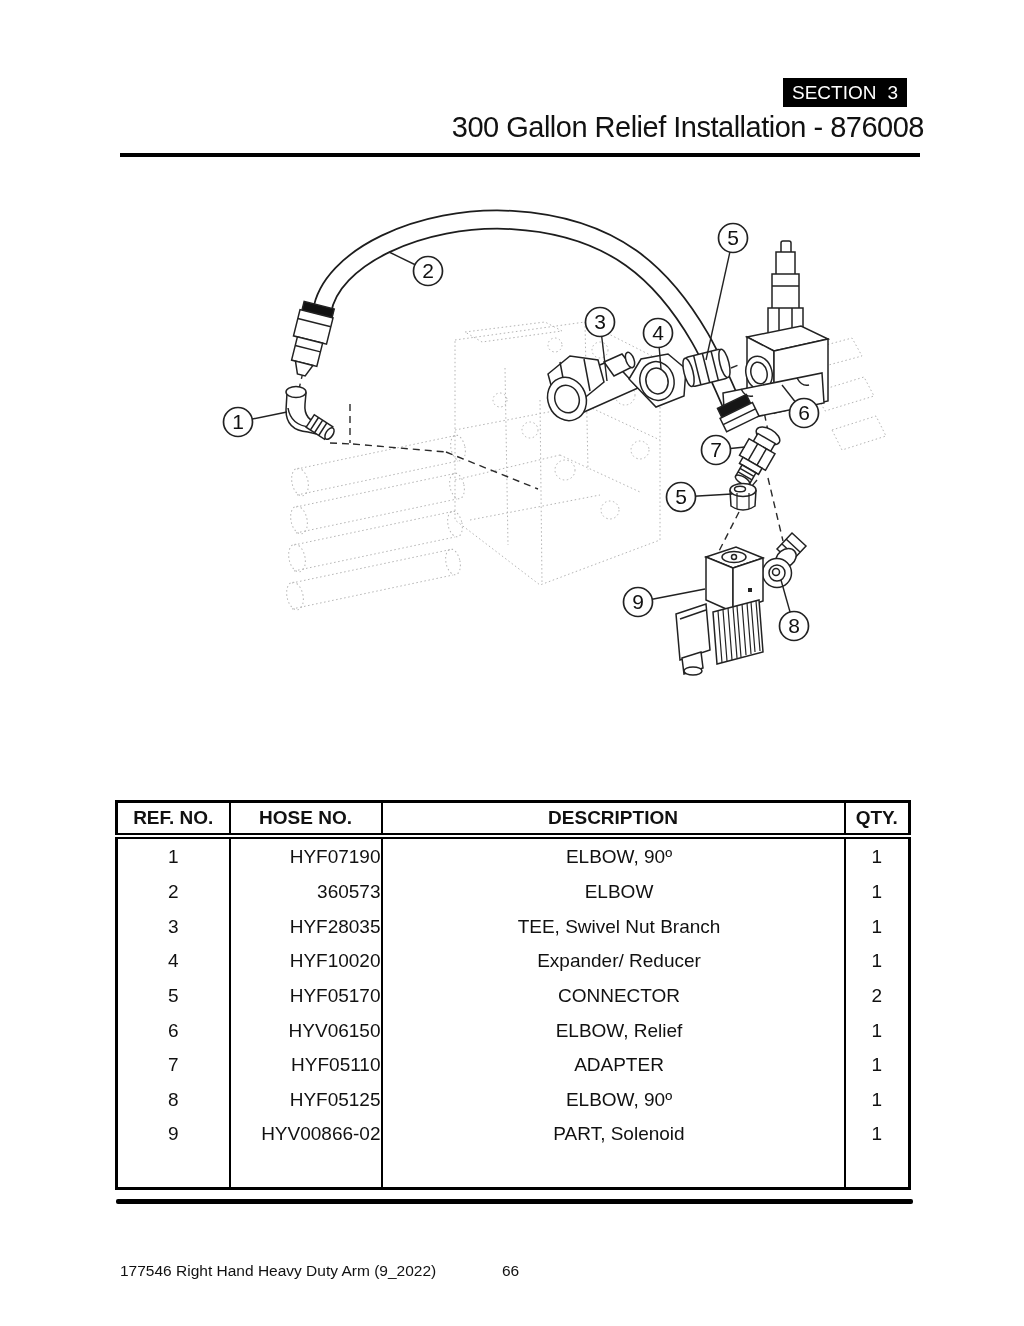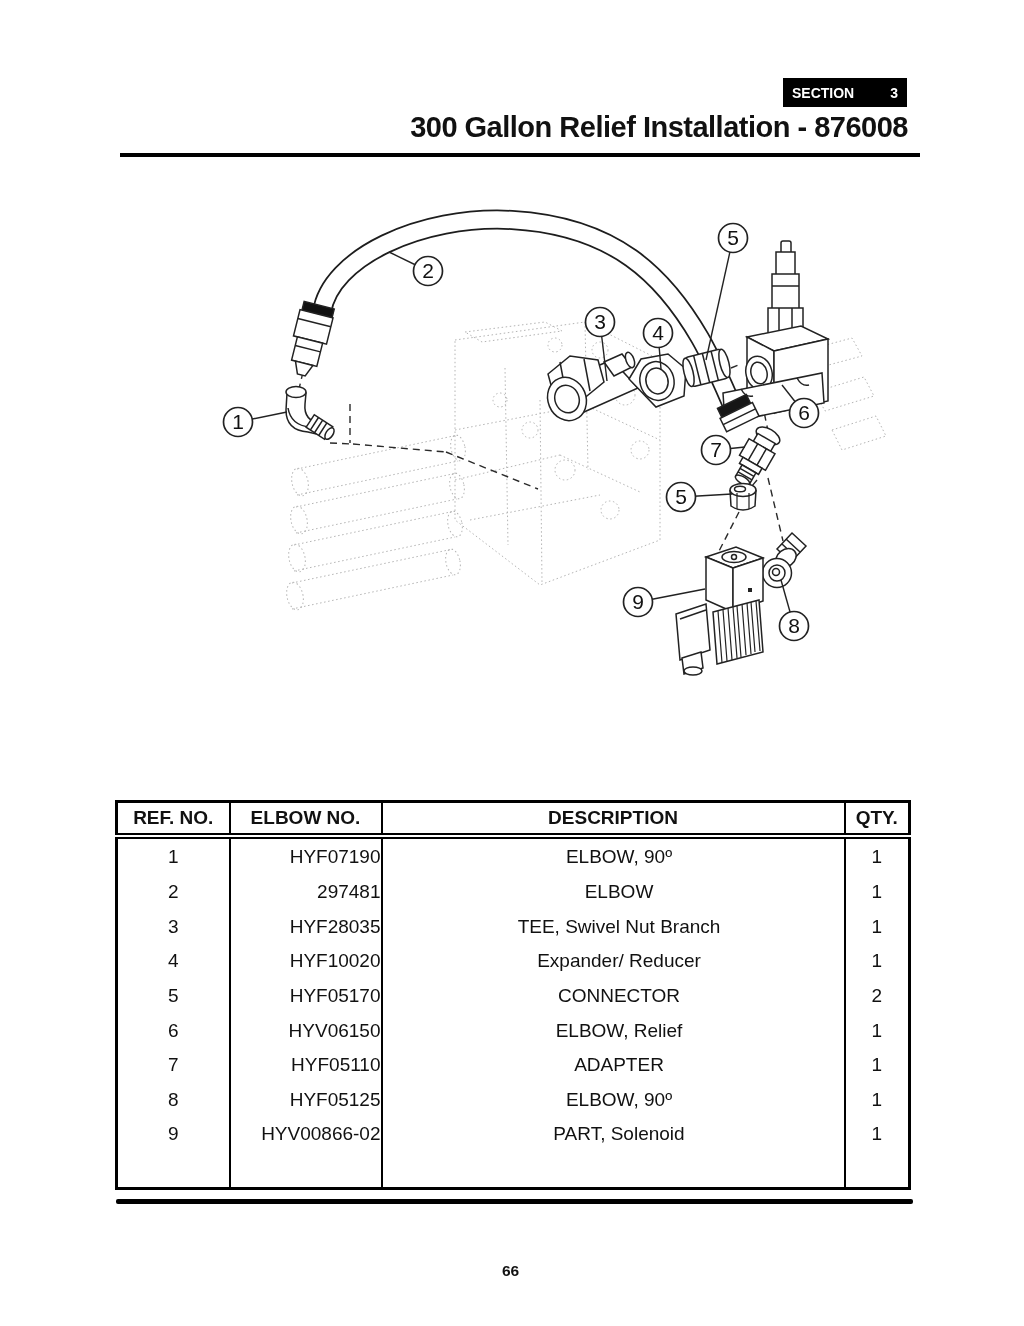--- a/index.html
+++ b/index.html
@@ -1,37 +1,37 @@
 <!DOCTYPE html>
 <html><head>
 <meta charset="utf-8">
 <style>
   html,body{margin:0;padding:0;background:#fff;}
   body{width:1024px;height:1326px;position:relative;font-family:"Liberation Sans",sans-serif;color:#111;}
   .page{position:absolute;inset:0;background:#fff;overflow:hidden;}
   .badge{position:absolute;left:783px;top:78px;width:124px;height:29px;background:#000;color:#fff;
-         font-weight:bold;font-size:14px;display:flex;align-items:center;justify-content:space-between;
+         font-weight:normal;font-size:19px;display:flex;align-items:center;justify-content:space-between;
          padding:0 9px;box-sizing:border-box;}
-  .title{position:absolute;top:111px;right:116px;font-size:29px;font-weight:bold;white-space:nowrap;letter-spacing:-0.5px;}
+  .title{position:absolute;top:111px;right:100px;font-size:29px;font-weight:normal;white-space:nowrap;letter-spacing:-0.5px;}
   .rule-top{position:absolute;left:120px;top:153px;width:800px;height:4px;background:#000;}
   .rule-bottom{position:absolute;left:116px;top:1199px;width:797px;height:5px;background:#000;border-radius:2px;}
   #diagram{position:absolute;left:0;top:0;}
   .table-wrap{position:absolute;left:115px;top:800px;}
   table.parts{border-collapse:collapse;table-layout:fixed;width:793px;height:390px;border:3px solid #000;font-size:19px;}
   .parts th{border-bottom:6px double #000;font-size:19px;font-weight:bold;height:30px;padding:0;text-align:center;}
   .parts th,.parts td{border-left:2px solid #000;}
   .parts th:first-child,.parts td:first-child{border-left:none;}
   .parts tbody td{height:24px;padding:0;vertical-align:middle;line-height:24px;font-size:19px;}
   .col-ref{text-align:center;}
   .col-part{text-align:right;padding-left:18px !important;}
   .col-desc{text-align:center;padding-left:12px !important;}
   .col-qty{text-align:center;}
   .filler td{height:auto;}
   .footer-left{position:absolute;left:120px;top:1262px;font-size:15.5px;}
-  .footer-page{position:absolute;left:502px;top:1262px;font-size:15.5px;font-weight:bold;}
+  .footer-page{position:absolute;left:502px;top:1262px;font-size:15.5px;}
 </style>
 </head>
 <body>
 
 <div class="page">
 
   <div class="badge">
     <span>SECTION</span>
     <span>3</span>
   </div>
@@ -251,35 +251,35 @@
     <table class="parts">
       <colgroup>
         <col style="width:113px">
           <col style="width:152px">
           <col style="width:463px">
           <col style="width:65px">
       </colgroup>
       <thead>
         <tr>
           <th>REF. NO.</th>
-          <th>ELBOW NO.</th>
+          <th>HOSE NO.</th>
           <th>DESCRIPTION</th>
           <th>QTY.</th>
         </tr>
       </thead>
       <tbody id="parts-body">
           <tr>
             <td class="col-ref">1</td>
             <td class="col-part">HYF07190</td>
             <td class="col-desc">ELBOW, 90º</td>
             <td class="col-qty">1</td>
           </tr>
           <tr>
             <td class="col-ref">2</td>
-            <td class="col-part">297481</td>
+            <td class="col-part">360573</td>
             <td class="col-desc">ELBOW</td>
             <td class="col-qty">1</td>
           </tr>
           <tr>
             <td class="col-ref">3</td>
             <td class="col-part">HYF28035</td>
             <td class="col-desc">TEE, Swivel Nut Branch</td>
             <td class="col-qty">1</td>
           </tr>
           <tr>
@@ -322,14 +322,15 @@
             <td></td>
             <td></td>
             <td></td>
             <td></td>
           </tr>
         </tbody>
     </table>
   </div>
 
   <div class="rule-bottom"></div>
+  <div class="footer-left">177546 Right Hand Heavy Duty Arm (9_2022)</div>
   <div class="footer-page">66</div>
 </div>
 
 </body></html>

